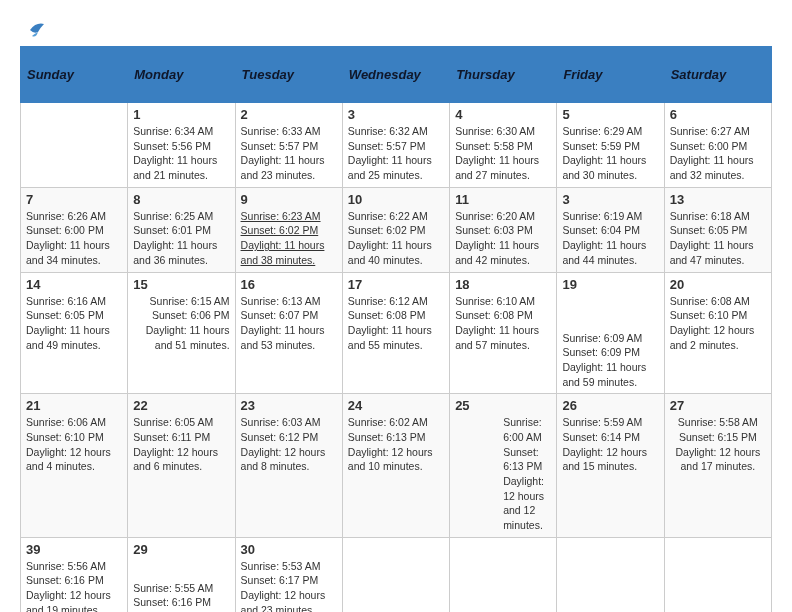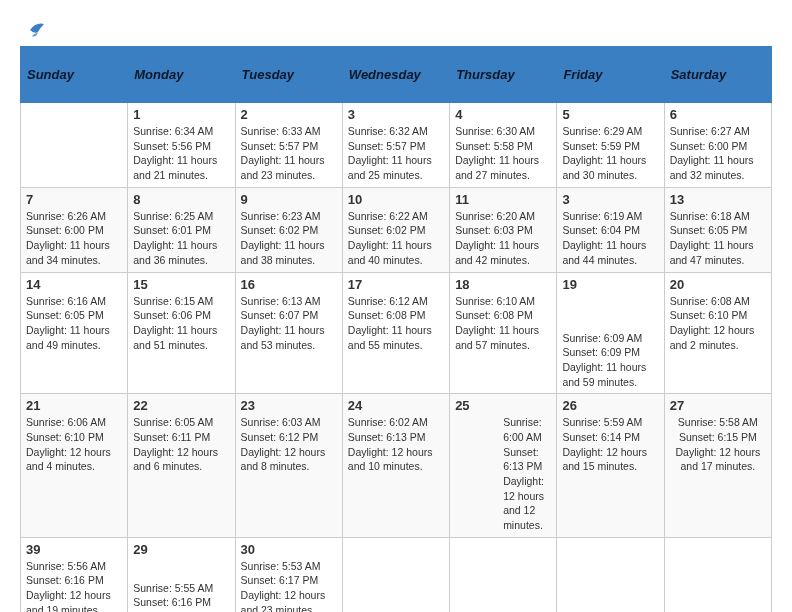--- a/index.html
+++ b/index.html
@@ -166,21 +166,21 @@
         </td>
         <td>
           <span class="day-num">8</span>
           <div class="cell-text" style="white-space: pre-line;">Sunrise: 6:25 AM
 Sunset: 6:01 PM
 Daylight: 11 hours
 and 36 minutes.</div>
         </td>
         <td>
           <span class="day-num">9</span>
-          <div class="cell-text" style="white-space: pre-line;">Sunrise: 6:23 AM
+          <div class="cell-text" style="white-space: pre-line; text-decoration: underline;">Sunrise: 6:23 AM
 Sunset: 6:02 PM
 Daylight: 11 hours
 and 38 minutes.</div>
         </td>
         <td>
           <span class="day-num">10</span>
           <div class="cell-text" style="white-space: pre-line;">Sunrise: 6:22 AM
 Sunset: 6:02 PM
 Daylight: 11 hours
 and 40 minutes.</div>
@@ -210,21 +210,21 @@
       <tr>
         <td>
           <span class="day-num">14</span>
           <div class="cell-text" style="white-space: pre-line;">Sunrise: 6:16 AM
 Sunset: 6:05 PM
 Daylight: 11 hours
 and 49 minutes.</div>
         </td>
         <td>
           <span class="day-num">15</span>
-          <div class="cell-text" style="white-space: pre-line;">Sunrise: 6:15 AM
+          <div class="cell-text" style="white-space: pre-line; text-align: right;">Sunrise: 6:15 AM
 Sunset: 6:06 PM
 Daylight: 11 hours
 and 51 minutes.</div>
         </td>
         <td>
           <span class="day-num">16</span>
           <div class="cell-text" style="white-space: pre-line;">Sunrise: 6:13 AM
 Sunset: 6:07 PM
 Daylight: 11 hours
 and 53 minutes.</div>

